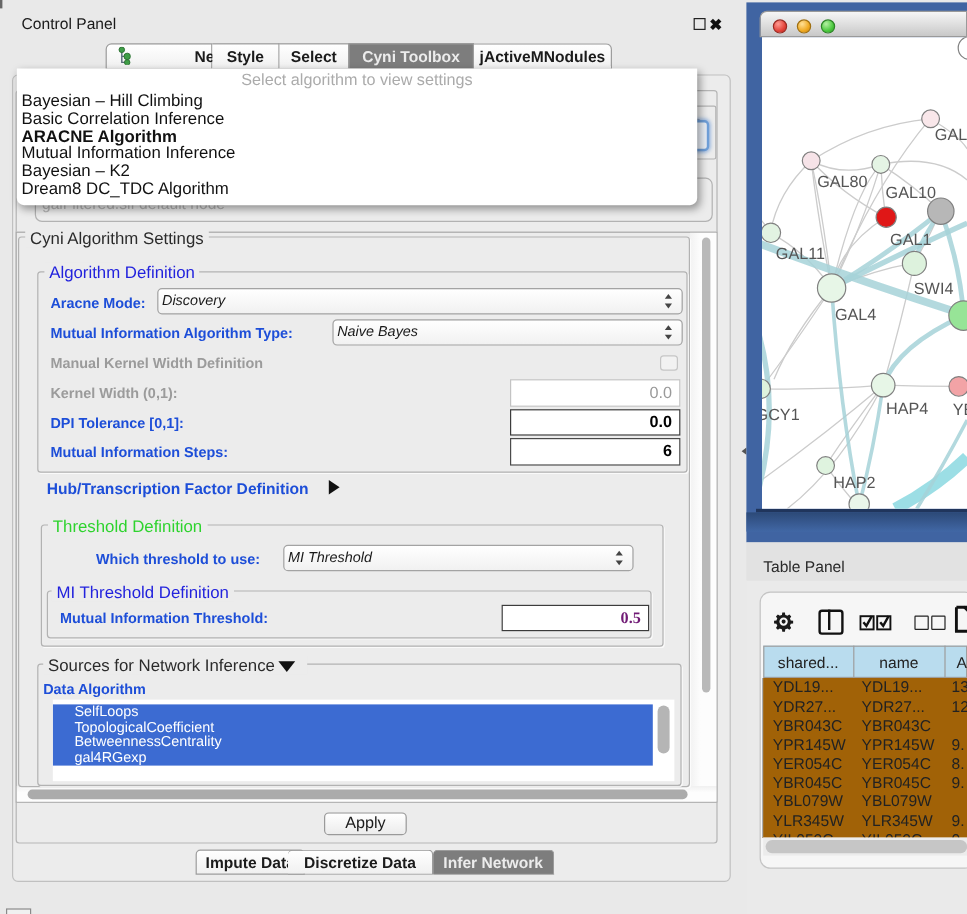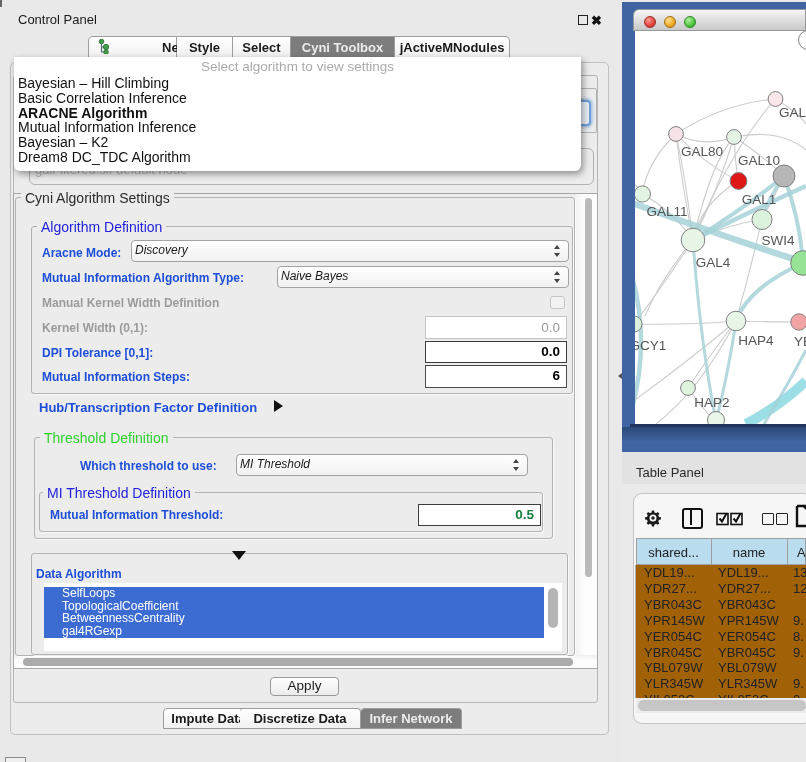--- a/index.html
+++ b/index.html
@@ -95,23 +95,24 @@
   <div class="gtitle" style="left:40px;top:430px;color:#2ed32e;">Threshold Definition</div>
   <div class="lbl abs" style="left:80px;top:459px;">Which threshold to use:</div>
   <div class="combo" style="left:236px;top:454px;width:290px;">
       <span class="ct">MI Threshold</span>
       <span class="spn"></span>
     </div>
 
   <div class="group" style="left:39px;top:492px;width:502px;height:38px;"></div>
   <div class="gtitle" style="left:43px;top:485px;color:#2222dd;">MI Threshold Definition</div>
   <div class="lbl abs" style="left:50px;top:508px;">Mutual Information Threshold:</div>
-  <div class="fld" style="left:418px;top:504px;width:123px;height:22px;border:1.5px solid #3c3c3c;color:#15803d;line-height:19px;font-size:13.5px;font-weight:bold;">0.5</div>
+  <div class="fld" style="left:418px;top:504px;width:123px;height:22px;border:1.5px solid #3c3c3c;color:#701a75;line-height:19px;font-size:13.5px;font-weight:bold;font-family:Liberation Serif, serif;">0.5</div>
 
   <div class="group" style="left:31px;top:553px;width:535px;height:100px;"></div>
+  <div class="gtitle" style="left:36px;top:546px;color:#2b2b2b;background:#ececec;width:212px;">Sources for Network Inference</div>
   <div class="abs" style="left:232px;top:551px;width:0;height:0;border-left:7px solid transparent;border-right:7px solid transparent;border-top:9px solid #111;"></div>
   <div class="lbl abs" style="left:36px;top:567px;">Data Algorithm</div>
 
   <div class="abs" style="left:44px;top:583px;width:518px;height:68px;background:#fff;overflow:hidden;">
     <div class="abs" style="left:0;top:4px;width:500px;height:51px;background:#3c6bd2;"></div>
     <div class="abs" style="left:18px;top:4px;font-size:12px;line-height:12.7px;color:#fff;">SelfLoops<br>TopologicalCoefficient<br>BetweennessCentrality<br>gal4RGexp</div>
     <div class="abs" style="left:504px;top:5px;width:10px;height:40px;background:#b5b5b5;border-radius:5px;"></div>
   </div>
 
   <div class="abs" style="left:270px;top:677px;width:67px;height:17px;border:1px solid #9a9a9a;border-radius:4px;background:linear-gradient(#ffffff,#ececec);text-align:center;font-size:13.5px;color:#1c1c1c;line-height:16px;">Apply</div>

